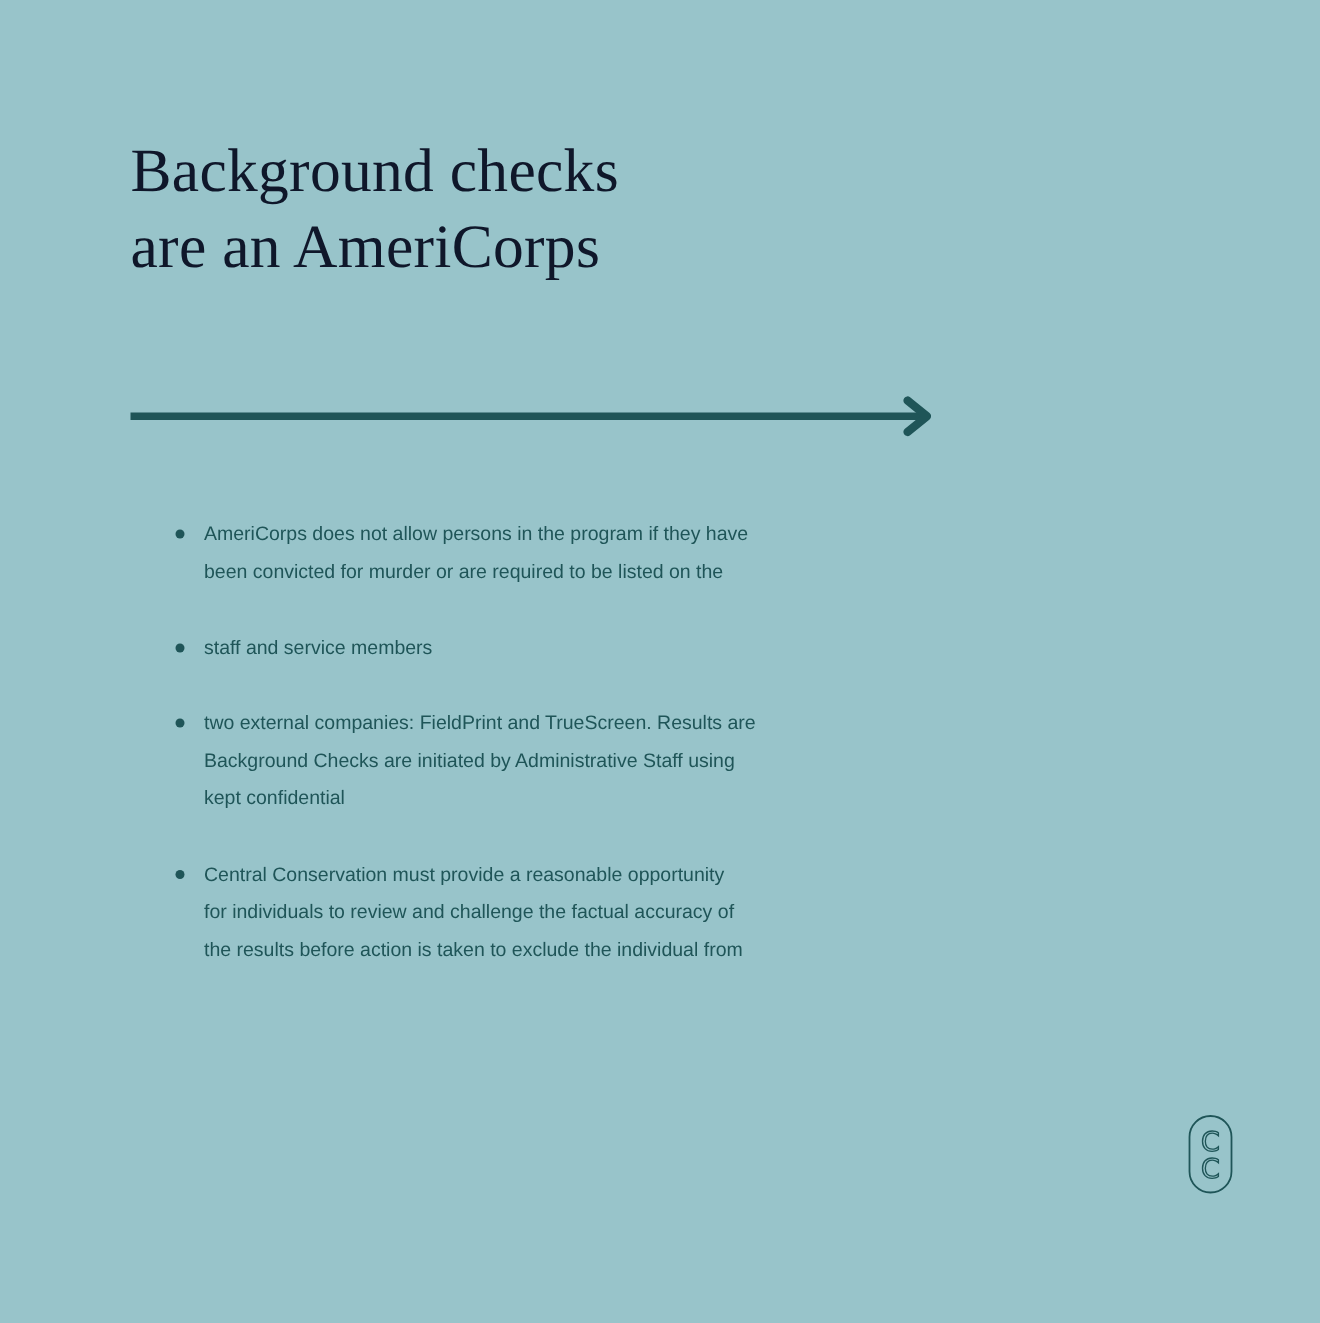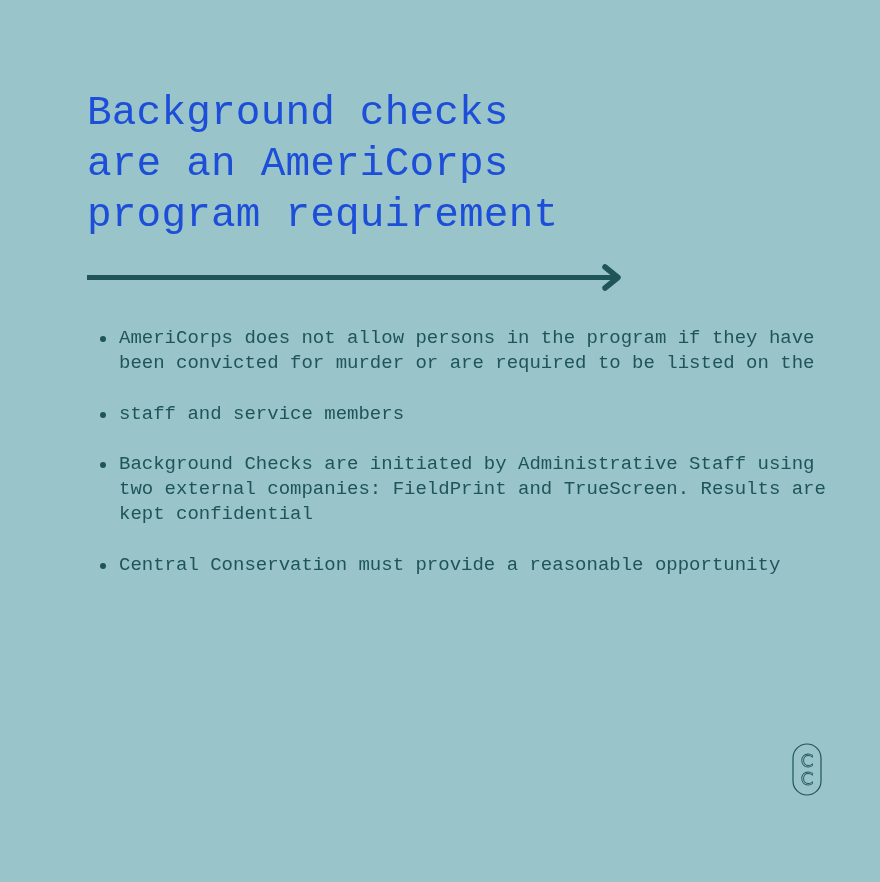--- a/index.html
+++ b/index.html
@@ -12,45 +12,45 @@
     background: #98c4ca;
     position: relative;
     overflow: hidden;
     color: #1f5558;
   }
   .title {
     position: absolute;
     left: 87px;
     top: 88px;
     margin: 0;
-    font-family: Liberation Mono, monospace;
+    font-family: Liberation Serif, serif;
     font-weight: normal;
     font-size: 41px;
     line-height: 51px;
     letter-spacing: 0.2px;
-    color: #1d4ed8;
+    color: #0f172a;
   }
   .title span { display: block; white-space: nowrap; }
   .arrow {
     position: absolute;
     left: 86px;
     top: 262px;
     width: 540px;
     height: 32px;
   }
   .bullets {
     position: absolute;
     left: 99px;
     top: 326px;
     width: 580px;
-    margin: 0;
+    margin: 17px;
     padding: 0;
     list-style: none;
-    font-family: Liberation Mono, monospace;
-    font-size: 19px;
+    font-family: Liberation Sans, sans-serif;
+    font-size: 13px;
     line-height: 25.3px;
     color: #1f5558;
   }
   .bullets li {
     position: relative;
     padding-left: 20px;
     margin-bottom: 25px;
   }
   .bullets li .dot {
     position: absolute;
@@ -69,47 +69,48 @@
     width: 30px;
     height: 53px;
   }
 </style>
 </head>
 <body>
 
 <h1 class="title">
   <span>Background checks</span>
   <span>are an AmeriCorps</span>
-  <span>program requirement</span>
 </h1>
 
 <svg class="arrow" viewBox="0 0 540 32" xmlns="http://www.w3.org/2000/svg">
   <line x1="1" y1="15.5" x2="530" y2="15.5" stroke="#1f5558" stroke-width="5" stroke-linecap="butt"></line>
   <polyline points="519,5 532,15.5 519,26" fill="none" stroke="#1f5558" stroke-width="5.5" stroke-linecap="round" stroke-linejoin="round"></polyline>
 </svg>
 
 <ul class="bullets">
   <li>
     <span class="dot"></span>
     <span class="line">AmeriCorps does not allow persons in the program if they have</span>
     <span class="line">been convicted for murder or are required to be listed on the</span>
   </li>
   <li>
     <span class="dot"></span>
     <span class="line">staff and service members</span>
   </li>
   <li>
     <span class="dot"></span>
+    <span class="line">two external companies: FieldPrint and TrueScreen. Results are</span>
     <span class="line">Background Checks are initiated by Administrative Staff using</span>
-    <span class="line">two external companies: FieldPrint and TrueScreen. Results are</span>
     <span class="line">kept confidential</span>
   </li>
   <li>
     <span class="dot"></span>
     <span class="line">Central Conservation must provide a reasonable opportunity</span>
+    <span class="line">for individuals to review and challenge the factual accuracy of</span>
+    <span class="line">the results before action is taken to exclude the individual from</span>
   </li>
 </ul>
 
 <svg class="logo" viewBox="0 0 30 53" xmlns="http://www.w3.org/2000/svg">
   <rect x="1" y="1" width="28" height="51" rx="14" ry="14" fill="none" stroke="#1f5558" stroke-width="1.2"></rect>
   <text x="15" y="24" text-anchor="middle" font-family="DejaVu Sans, sans-serif" font-size="18" fill="none" stroke="#1f5558" stroke-width="0.9">C</text>
   <text x="15" y="42" text-anchor="middle" font-family="DejaVu Sans, sans-serif" font-size="18" fill="none" stroke="#1f5558" stroke-width="0.9">C</text>
 </svg>
 
 </body></html>

